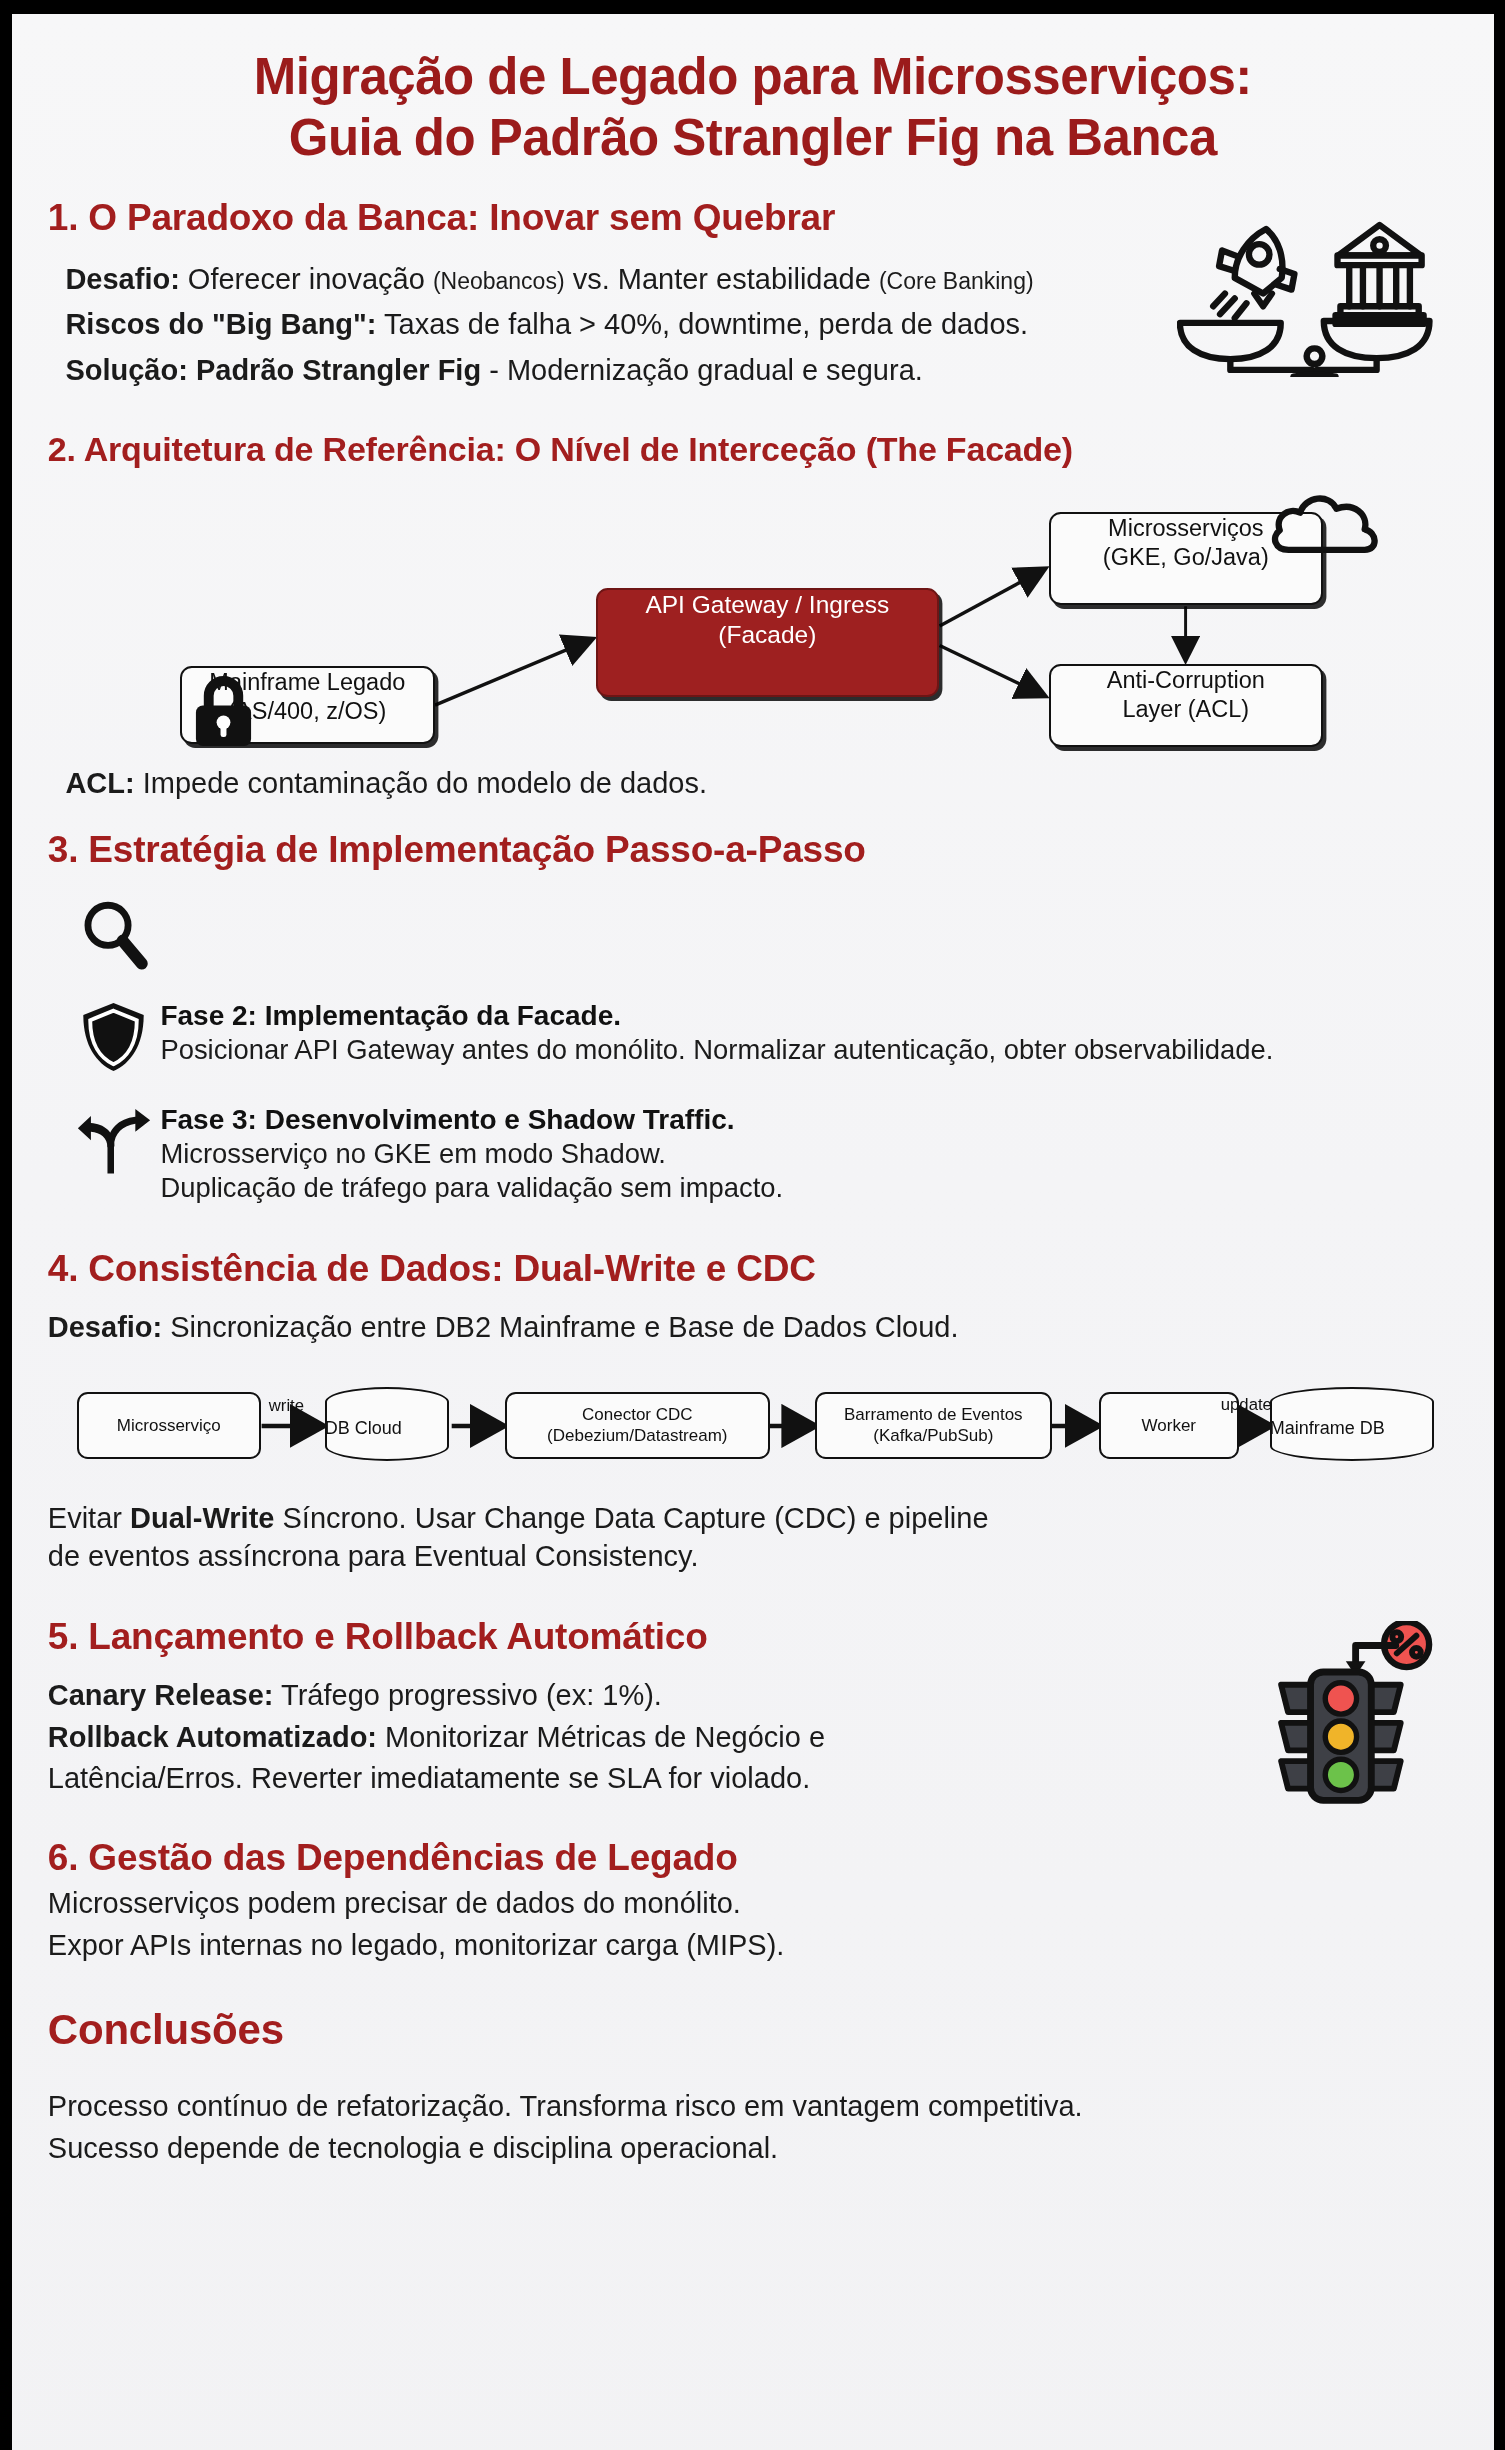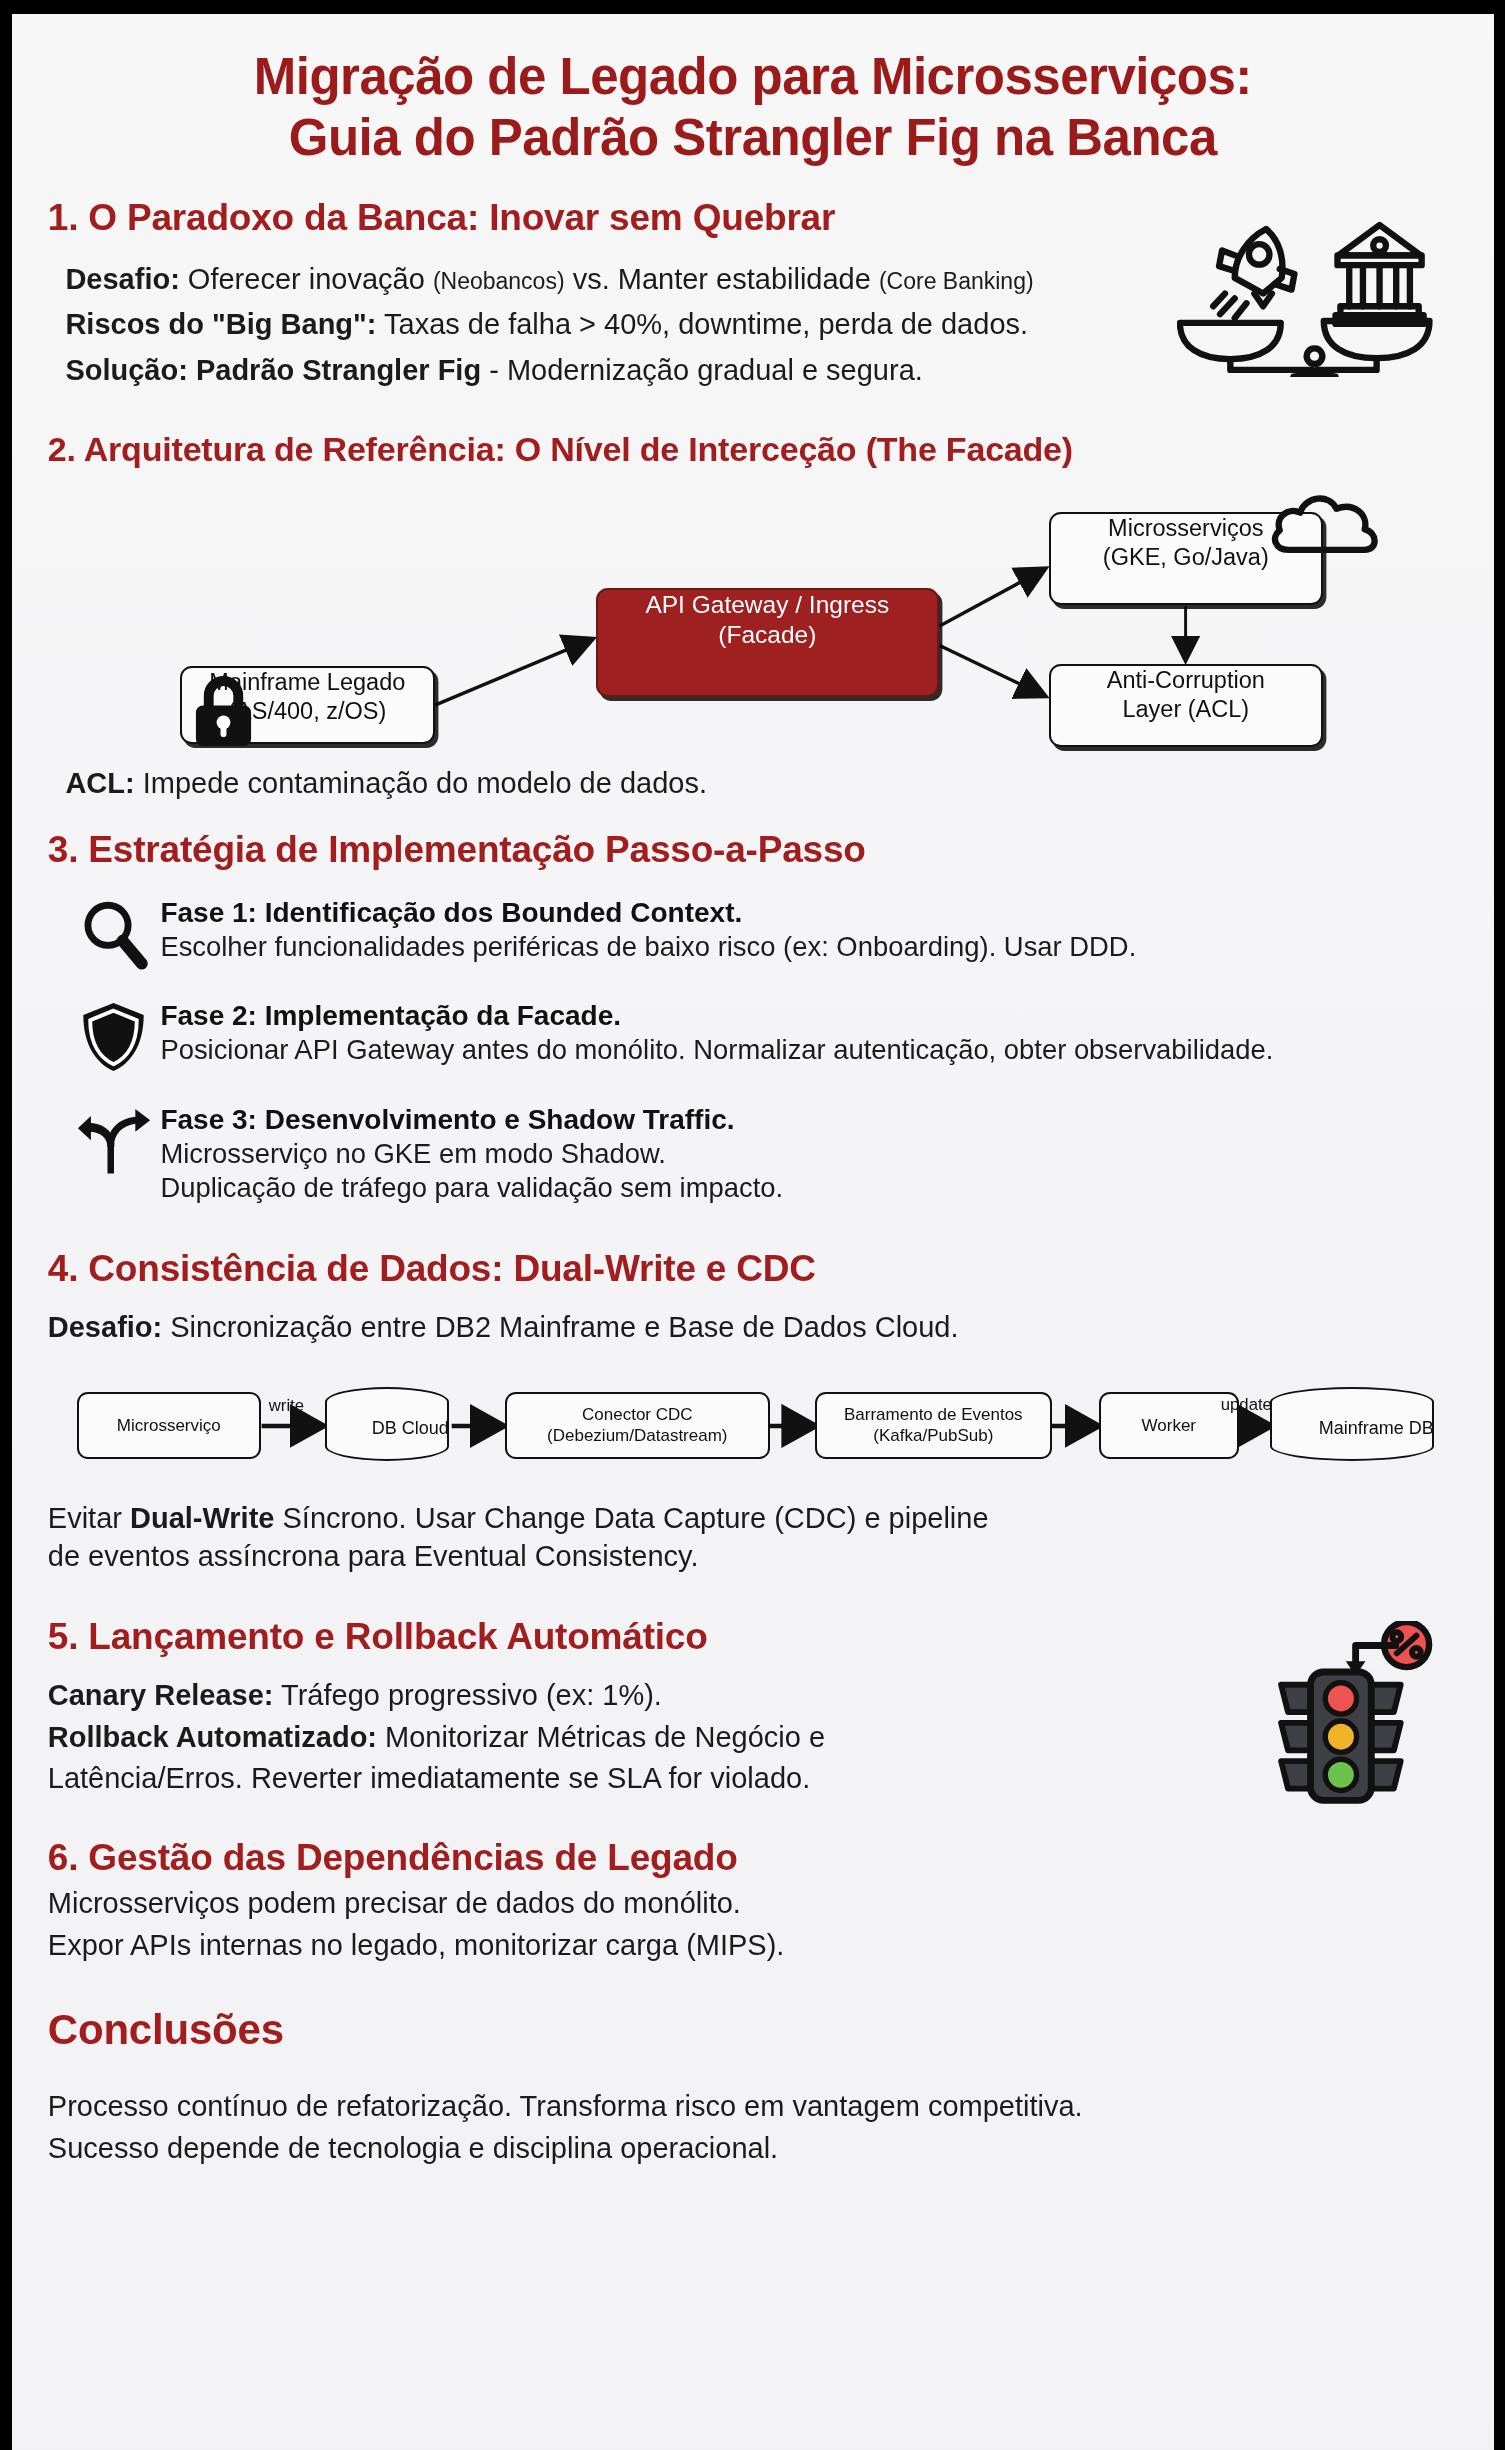--- a/index.html
+++ b/index.html
@@ -178,21 +178,21 @@
     line-height: 1.22;
     top: 25.5px;
     height: 67px;
   }
   .pcyl {
     position: absolute;
     top: 19.6px;
     height: 74px;
     display: flex;
     align-items: center;
-    justify-content: flex-end;
+    justify-content: flex-start;
     text-align: center;
     color: #111111;
     font-size: 18px;
   }
   .pcyl .cyl-body {
     position: absolute;
     inset: 0;
     border: 2.5px solid #111111;
     border-radius: 50% / 20%;
     background: #fbfbfb;
@@ -359,24 +359,20 @@
     <div id="sec3">
       <div class="sec-h">3. Estratégia de Implementação Passo-a-Passo</div>
 
       <div class="phase">
         <div class="phase-icon">
           <svg viewBox="0 0 160 160" width="73" height="73">
             <circle cx="68" cy="62" r="44" fill="none" stroke="#111" stroke-width="15"></circle>
             <path d="M100 96 L142 146" stroke="#111" stroke-width="26" stroke-linecap="round"></path>
           </svg>
         </div>
-        <div class="phase-body">
-          <div class="phase-title">Fase 1: Identificação dos Bounded Context.</div>
-          <div class="phase-line">Escolher funcionalidades periféricas de baixo risco (ex: Onboarding). Usar DDD.</div>
-        </div>
       </div>
 
       <div class="phase">
         <div class="phase-icon">
           <svg viewBox="0 0 160 170" width="69" height="74">
             <path d="M80 6 L150 34 C150 104 120 146 80 164 C40 146 10 104 10 34 Z" fill="#111"></path>
             <path d="M80 24 L134 46 C134 102 110 134 80 148 C50 134 26 102 26 46 Z" fill="none" stroke="#fff" stroke-width="9"></path>
           </svg>
         </div>
         <div class="phase-body">

